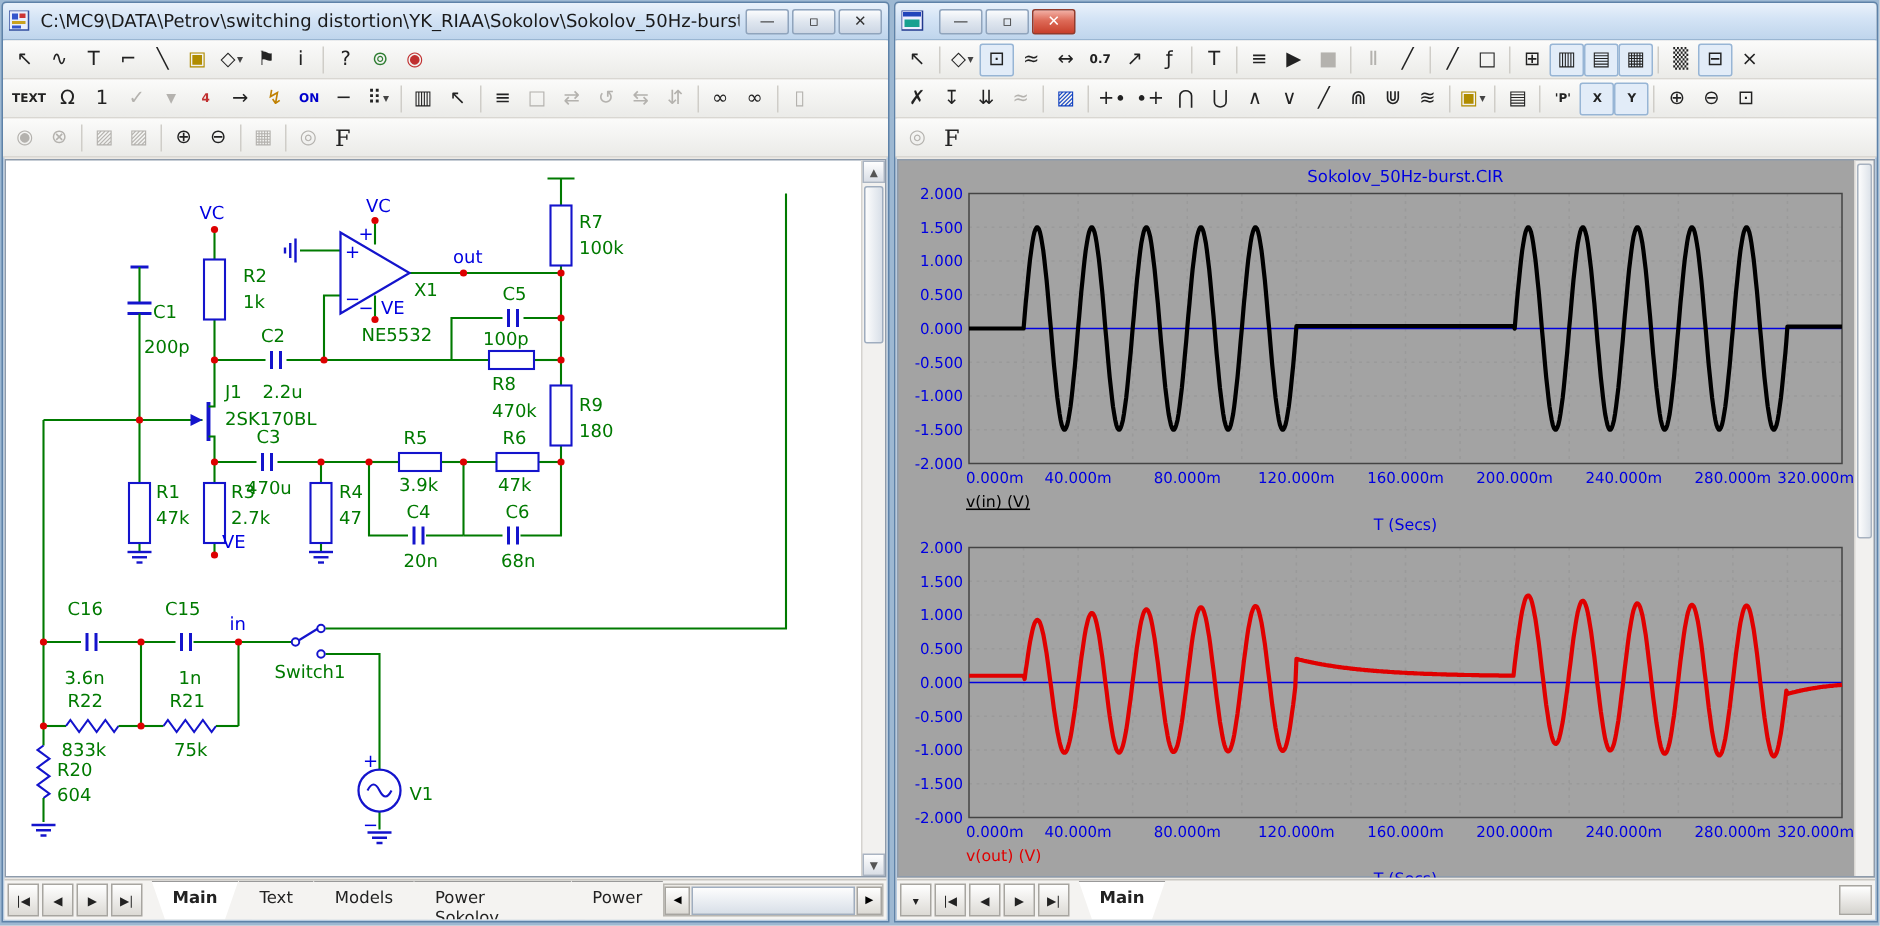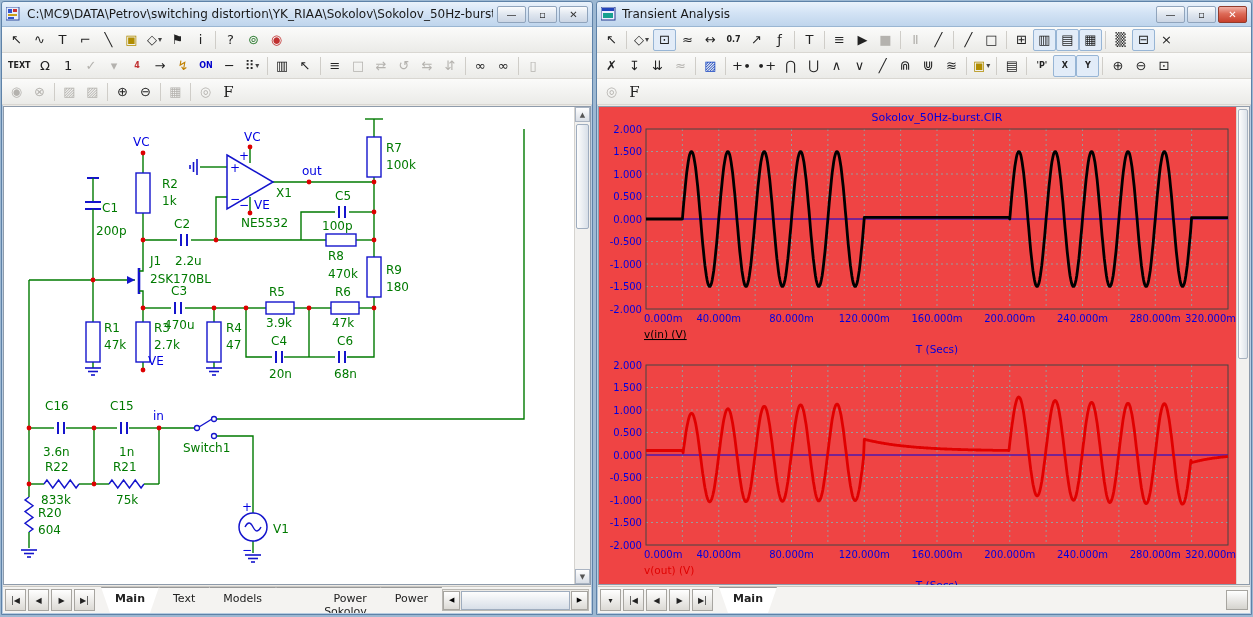--- a/index.html
+++ b/index.html
@@ -20,27 +20,27 @@
   .tbtn.disabled { color:#b4b2ae; }
   .tsep { width:1px; height:18px; background:#cfcdc8; margin:0 3px; flex:none; }
   .dd { font-size:8px; color:#444; margin-left:1px; }
   .canvas-area { position:absolute; left:1px; right:1px; top:104px; bottom:29px; background:#fff; border:1px solid #8e9bab; }
   .vscroll { position:absolute; right:0; top:0; bottom:0; width:16px; background:#f2f1ef; border-left:1px solid #d5d3cf; }
   .vscroll .arr { height:15px; background:linear-gradient(#fefefe,#d9dee6); border:1px solid #aab4c2; font-size:7px; text-align:center; line-height:14px; color:#555; }
   .vscroll .arr.bottom { position:absolute; bottom:0; left:0; right:0; }
   .vthumb { position:absolute; left:1px; right:1px; top:17px; height:105px; background:linear-gradient(90deg,#fdfdfd,#d8dfe8); border:1px solid #9fadbf; border-radius:2px; }
   .tabbar { position:absolute; left:1px; right:1px; bottom:1px; height:27px; background:#f4f3f1; border-top:1px solid #c9c7c2; display:flex; align-items:stretch; }
   .navbtn { width:21px; border:1px solid #a7a5a0; background:linear-gradient(#ffffff,#dcdad5); margin:2px 0 2px 2px; font-size:8px; display:flex; align-items:center; justify-content:center; color:#222; }
-  .tabs { display:flex; align-items:stretch; margin-left:6px;text-align:right; }
+  .tabs { display:flex; align-items:stretch; margin-left:6px; }
   .tab { position:relative; padding:4px 14px 3px 14px; font-size:11px; color:#222; background:#f4f3f1; clip-path:polygon(0 0,100% 0,calc(100% - 9px) 100%,9px 100%); border-top:1px solid #999; }
   .tab.active { font-weight:bold; background:#ffffff; }
   .hscroll { display:flex; align-items:center; margin:2px 2px 2px auto; width:148px; border:1px solid #b9b7b2; background:#eceae6; }
   .hscroll .harr { width:17px; height:19px; background:linear-gradient(#fff,#dcdad5); border:1px solid #a7a5a0; font-size:7px; display:flex; align-items:center; justify-content:center; }
   .hthumb { height:19px; flex:1; background:linear-gradient(#fdfdfd,#d8dfe8); border:1px solid #9fadbf; margin:0 1px; }
-  .plots-area { position:absolute; left:1px; right:1px; top:104px; bottom:29px; background:#ef4444; border:1px solid #8e9bab; }
+  .plots-area { position:absolute; left:1px; right:1px; top:104px; bottom:29px; background:#a3a3a3; border:1px solid #8e9bab; }
   .plot-scroll { position:absolute; right:0; top:0; bottom:0; width:13px; background:#f2f1ef; border-left:1px solid #d9d7d3; }
   .plot-thumb { position:absolute; left:1px; right:1px; top:2px; height:250px; background:linear-gradient(90deg,#fdfdfd,#dde3ea); border:1px solid #a7b2c0; border-radius:2px; }
   .grip { width:22px; margin:3px 2px 3px auto; background:linear-gradient(#fff,#d5d3ce); border:1px solid #a7a5a0; }
   text { font-family:"DejaVu Sans","Liberation Sans",sans-serif; }
   .serifF { font-family:"DejaVu Serif","Liberation Serif",serif; font-size:15px; }
 </style>
 </head>
 <body>
 
 <div class="win" id="win-left">
@@ -430,21 +430,20 @@
   </div>
 </div>
 
 <div class="win" id="win-right">
   <div class="titlebar">
     <svg class="ticon" viewBox="0 0 16 14">
       <rect x="0" y="0" width="14" height="13" fill="#eef" stroke="#223a8e"></rect>
       <rect x="1" y="1" width="12" height="3" fill="#2244bb"></rect>
       <rect x="2" y="6" width="10" height="5" fill="#18a090"></rect>
     </svg>
-    <span class="ttext">Transient Analysis</span>
     <span class="winbtns">
       <span class="wbtn">—</span>
       <span class="wbtn">▫</span>
       <span class="wbtn close-active">✕</span>
     </span>
   </div>
   <div class="toolrow" id="rt1">
       <span class="tbtn">
         <span>↖</span>
       </span>

